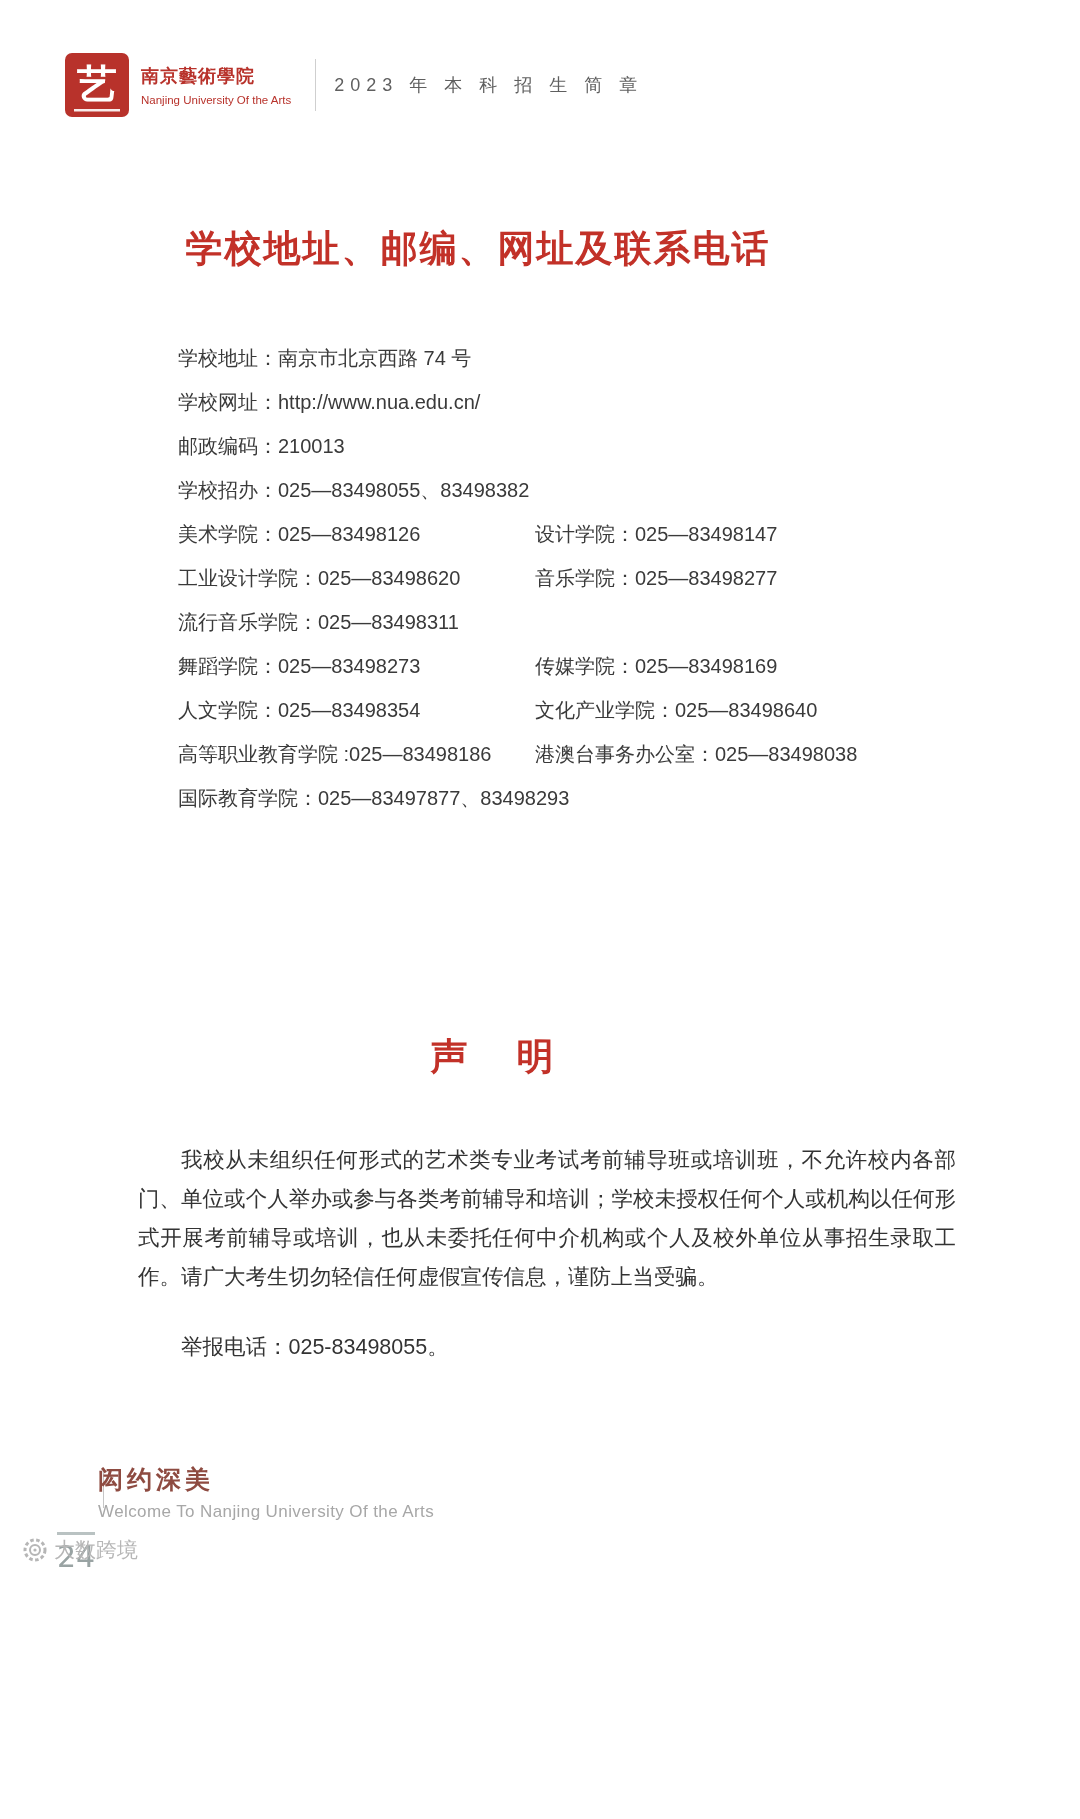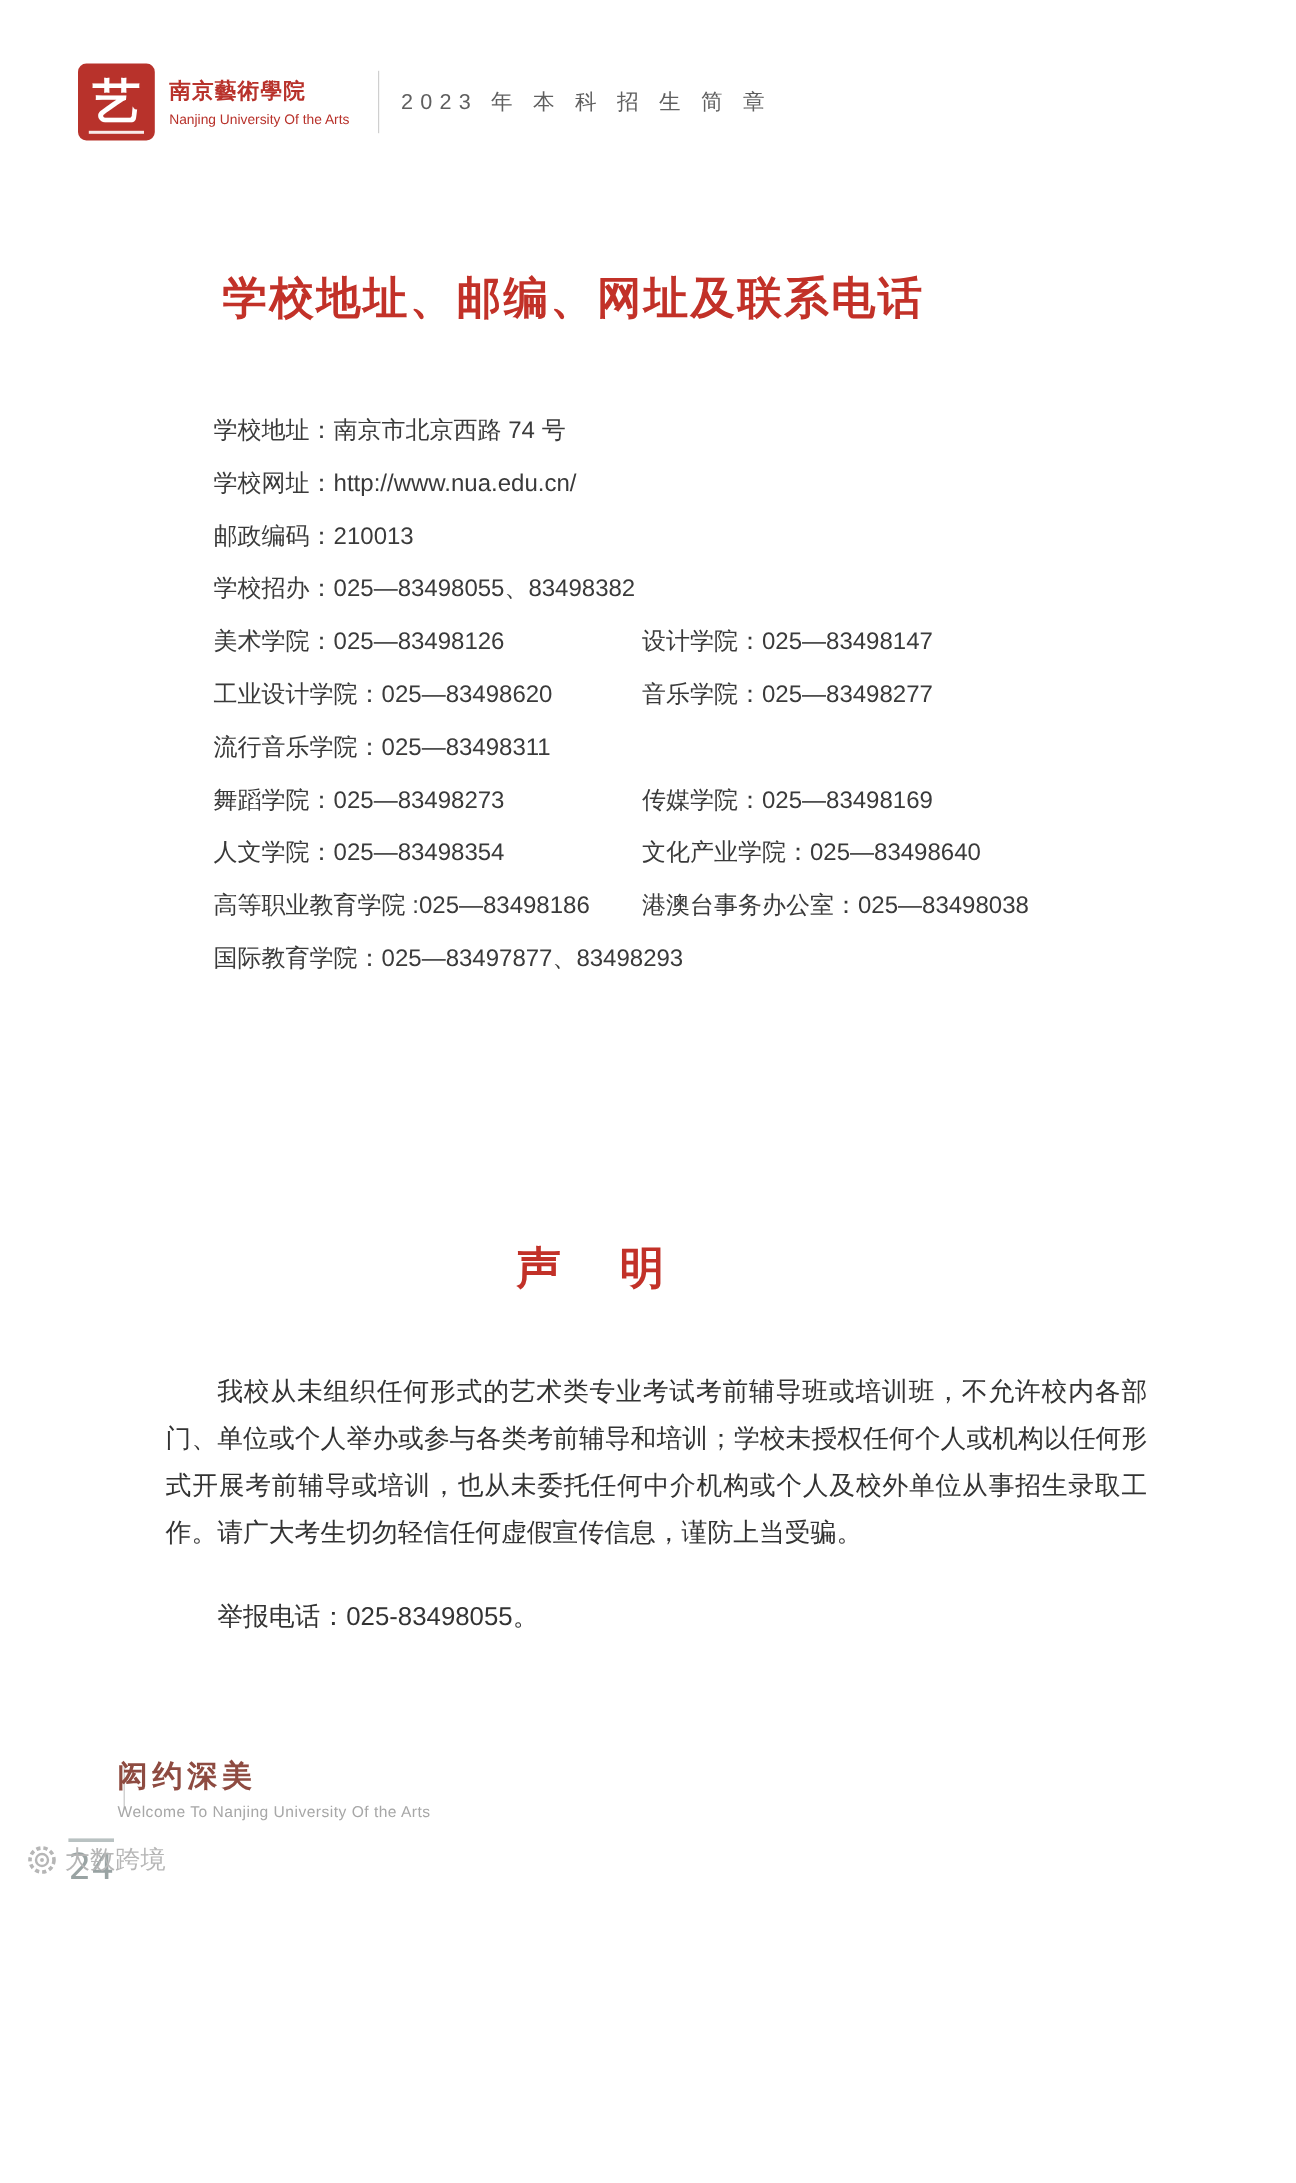--- a/index.html
+++ b/index.html
@@ -44,21 +44,21 @@
   }
   .statement-body p { text-indent:2em;margin-top:31px; }
 
   
   .footer-pagenum { position:absolute; left:57px; top:1532px; }
   .pagenum-rule { width:38px; height:3px; background:#b9c2c2; margin-bottom:4px; }
   .pagenum { font-size:30px; color:#99a3a3; font-family:"DejaVu Sans", sans-serif; }
   .footer-divider { position:absolute; left:103px; top:1470px; width:1px; height:38px; background:#c6c6c6; }
   .footer-motto { position:absolute; left:98px; top:1463px; }
   .motto { font-family:"DejaVu Serif", serif; font-weight:bold; font-size:25px; color:#8e4b41; letter-spacing:4px; }
-  .welcome { margin-top:6px; font-size:13px; color:#a7a7a7; letter-spacing:0.4px; }
+  .welcome { margin-top:6px; font-size:17px; color:#a7a7a7; letter-spacing:0.4px; }
 
   
   .watermark { position:absolute; left:22px; top:1536px; display:flex; align-items:center; gap:6px; color:#b6b6b6; font-size:21px; }
   .wm-icon { width:26px; height:26px; display:inline-block; }
 </style>
 </head>
 <body>
 
 <div class="page">
 

